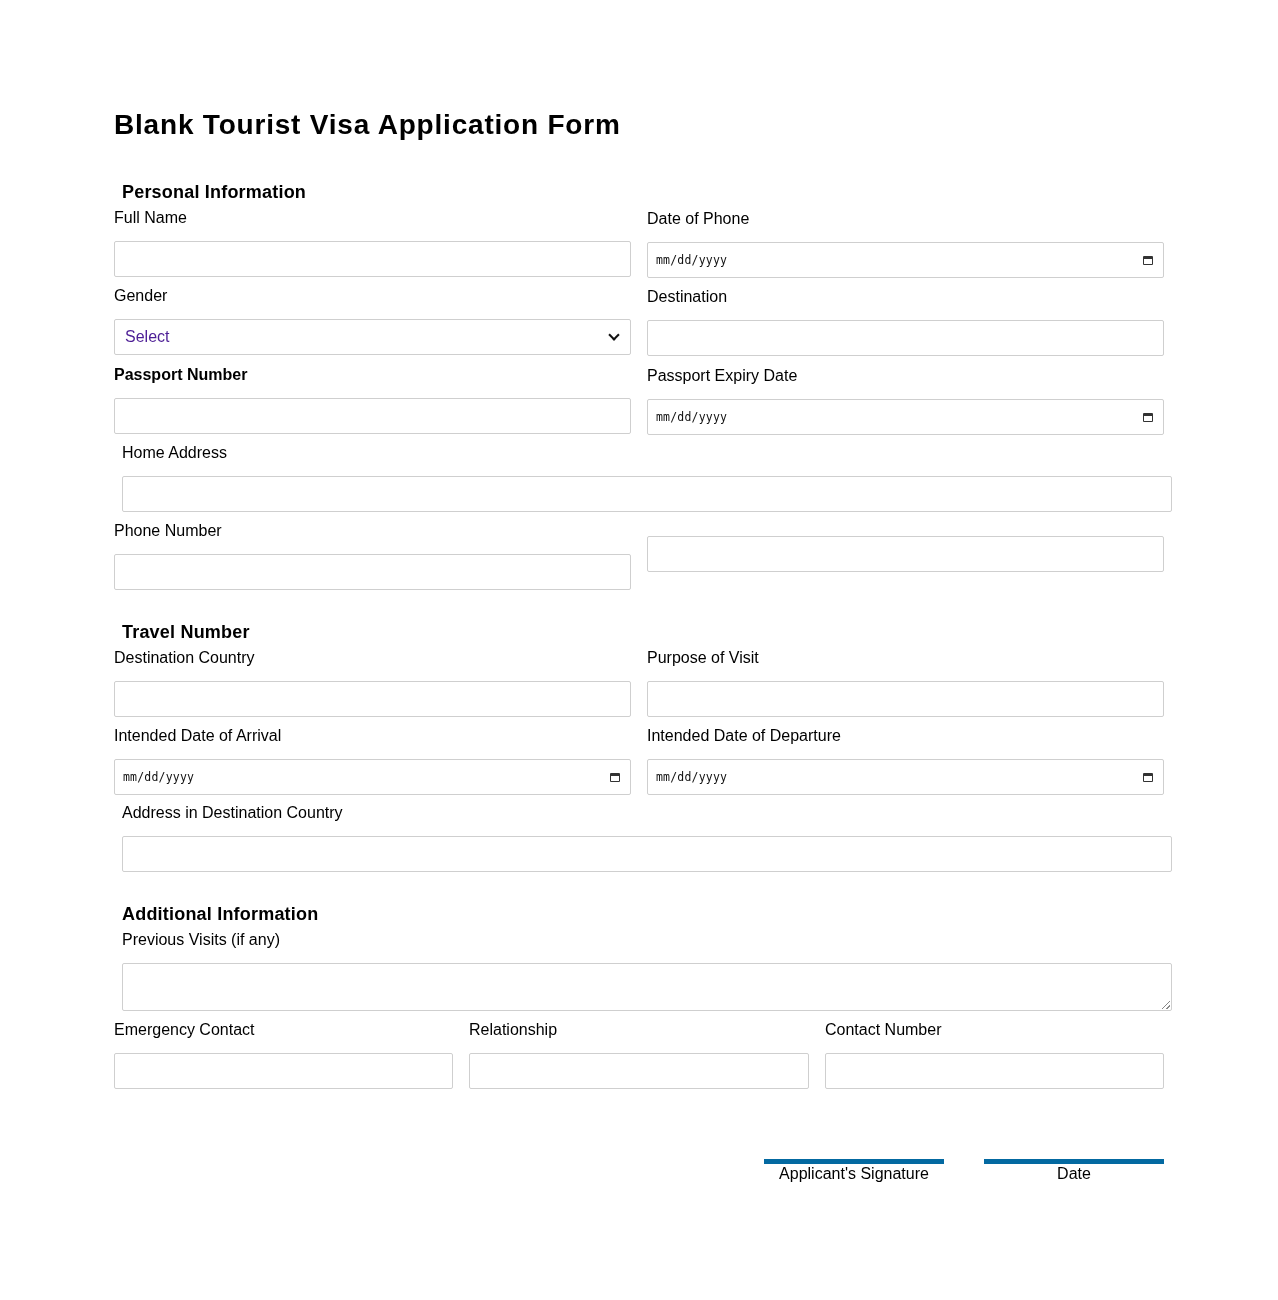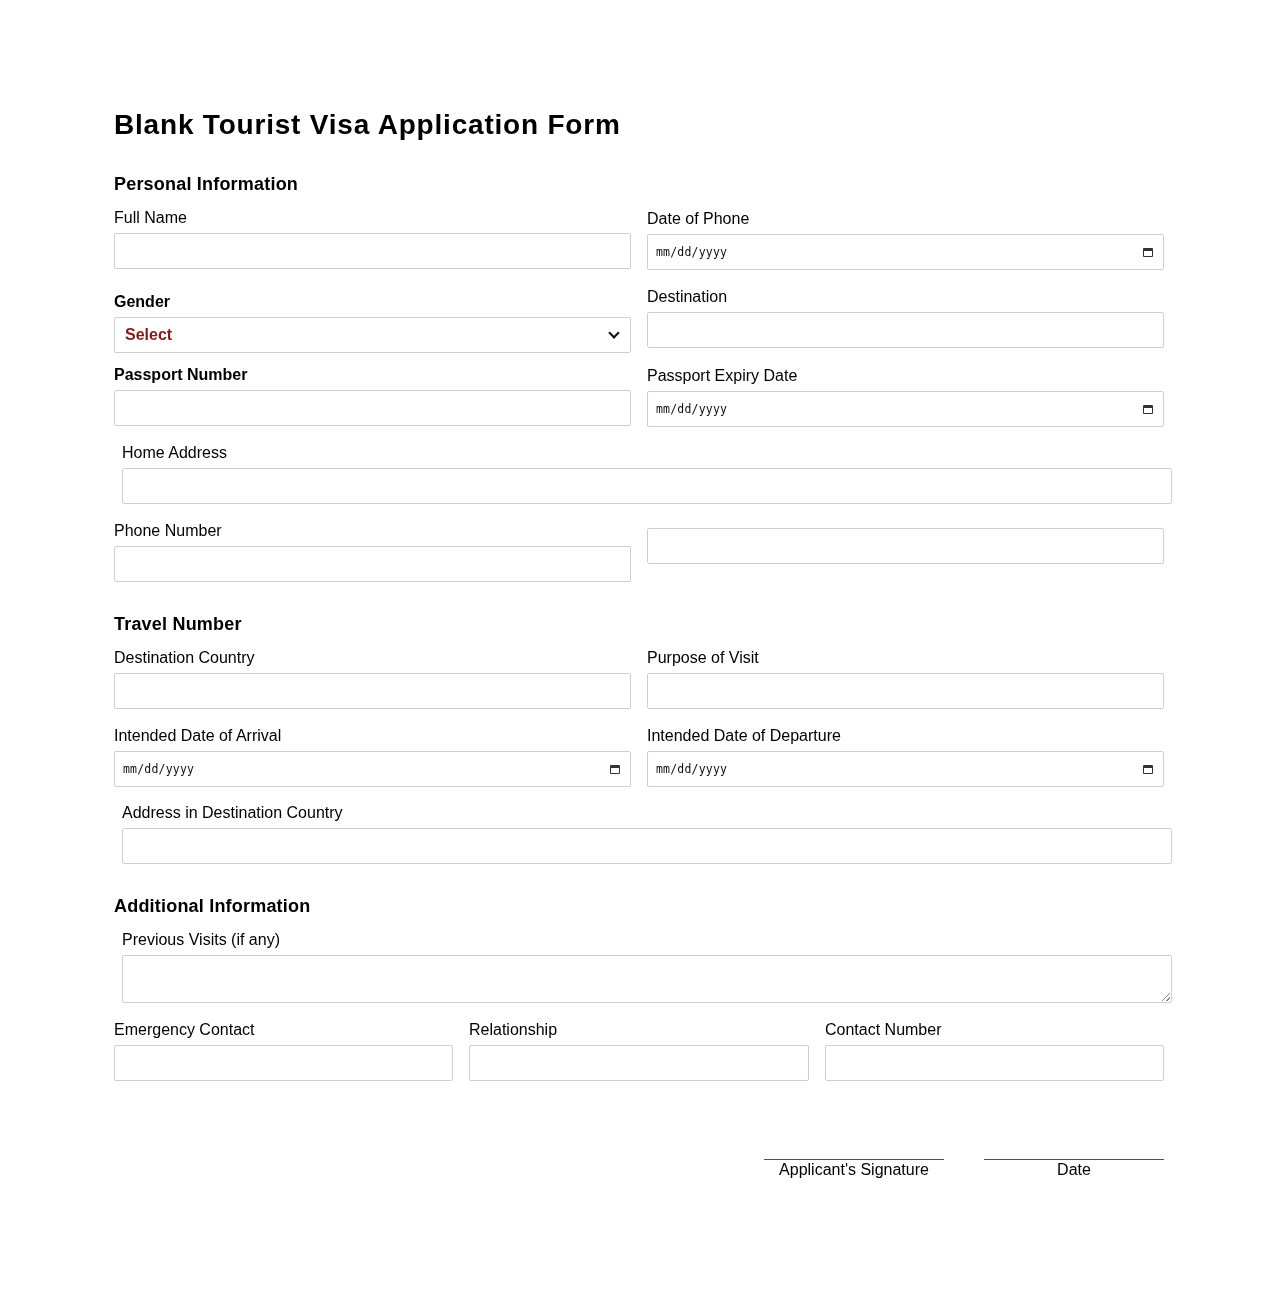--- a/index.html
+++ b/index.html
@@ -7,65 +7,65 @@
       width: 1278px; height: 1300px; position: relative;
       font-family: "Liberation Sans", sans-serif; color: #000;
     }
     .container { position: absolute; left: 114px; top: 0; width: 1050px; }
     h1 {
       position: absolute; left: 0; top: 108px; margin: 0;
       font-size: 28px; font-weight: bold; letter-spacing: 0.8px; line-height: 34px;
       white-space: nowrap;
     }
     h2 {
-      position: absolute; left: 0; margin: 0;
+      position: absolute; left: 0; margin: 8px;
       font-size: 18px; font-weight: bold; line-height: 22px; letter-spacing: 0.2px;
       white-space: nowrap;
     }
     .field { position: absolute; }
     .field label {
       display: block; font-size: 16px; line-height: 18px; height: 18px;
       white-space: nowrap;
     }
     .input {
       box-sizing: border-box; display: flex; align-items: center;
-      margin-top: 6px; height: 36px; border: 1px solid #cfcfcf; border-radius: 2px;
+      margin-top: 14px; height: 36px; border: 1px solid #cfcfcf; border-radius: 2px;
       background: #fff; width: 100%; position: relative;
     }
     .input.text-input { padding: 0 8px; }
     .date-input { padding: 0 8px; justify-content: space-between; }
     .date-placeholder {
       font-family: "DejaVu Sans Mono", "Liberation Mono", monospace; font-size: 11.5px;
       color: #111; letter-spacing: 0.2px;
     }
     .cal-icon {
       width: 10px; height: 9px; border: 1.5px solid #333; border-top-width: 3px;
       border-radius: 1px; box-sizing: border-box; margin-right: 2px;
     }
     .select-input { padding: 0 10px; justify-content: space-between; }
-    .select-value { font-size: 16px; color: #7f1d1d; }
+    .select-value { font-size: 16px; color: #4c1d95; }
     .chev-icon {
       width: 6px; height: 6px; border-right: 2px solid #111; border-bottom: 2px solid #111;
       transform: rotate(45deg); margin-top: -4px; margin-right: 2px;
     }
     .textarea-input { height: 48px; align-items: flex-start; }
     .resize-icon {
       position: absolute; right: 1px; bottom: 1px; width: 8px; height: 8px;
       background:
         linear-gradient(135deg, transparent 45%, #888 45%, #888 55%, transparent 55%),
         linear-gradient(135deg, transparent 75%, #888 75%, #888 85%, transparent 85%);
     }
     .col-l { left: 0; width: 517px; }
     .col-r { left: 533px; width: 517px; }
     .col-full { left: 8px; width: 1050px; }
     .c3-1 { left: 0; width: 339px; }
     .c3-2 { left: 355px; width: 340px; }
     .c3-3 { left: 711px; width: 339px; }
     .sig {
-      position: absolute; top: 1159px; width: 180px; border-top: 1px solid #0369a1;
+      position: absolute; top: 1159px; width: 180px; border-top: 5px solid #0369a1;
       text-align: center; font-size: 16px; line-height: 18px; padding-top: 1px;
     }
   </style>
 </head>
 <body>
 
 <div class="container">
   <h1>Blank Tourist Visa Application Form</h1>
 
   <h2 style="top:173px;">Personal Information</h2>
@@ -75,21 +75,21 @@
     <div class="input text-input"></div>
   </div>
   <div class="field col-r" style="top:210px;">
     <label>Date of Phone</label>
     <div class="input date-input">
       <span class="date-placeholder">mm/dd/yyyy</span>
       <span class="cal-icon"></span>
     </div>
   </div>
 
-  <div class="field col-l" style="top:293px;font-weight:bold;">
+  <div class="field col-l" style="top:287px;">
     <label>Gender</label>
     <div class="input select-input">
       <span class="select-value">Select</span>
       <span class="chev-icon"></span>
     </div>
   </div>
   <div class="field col-r" style="top:288px;">
     <label>Destination</label>
     <div class="input text-input"></div>
   </div>

